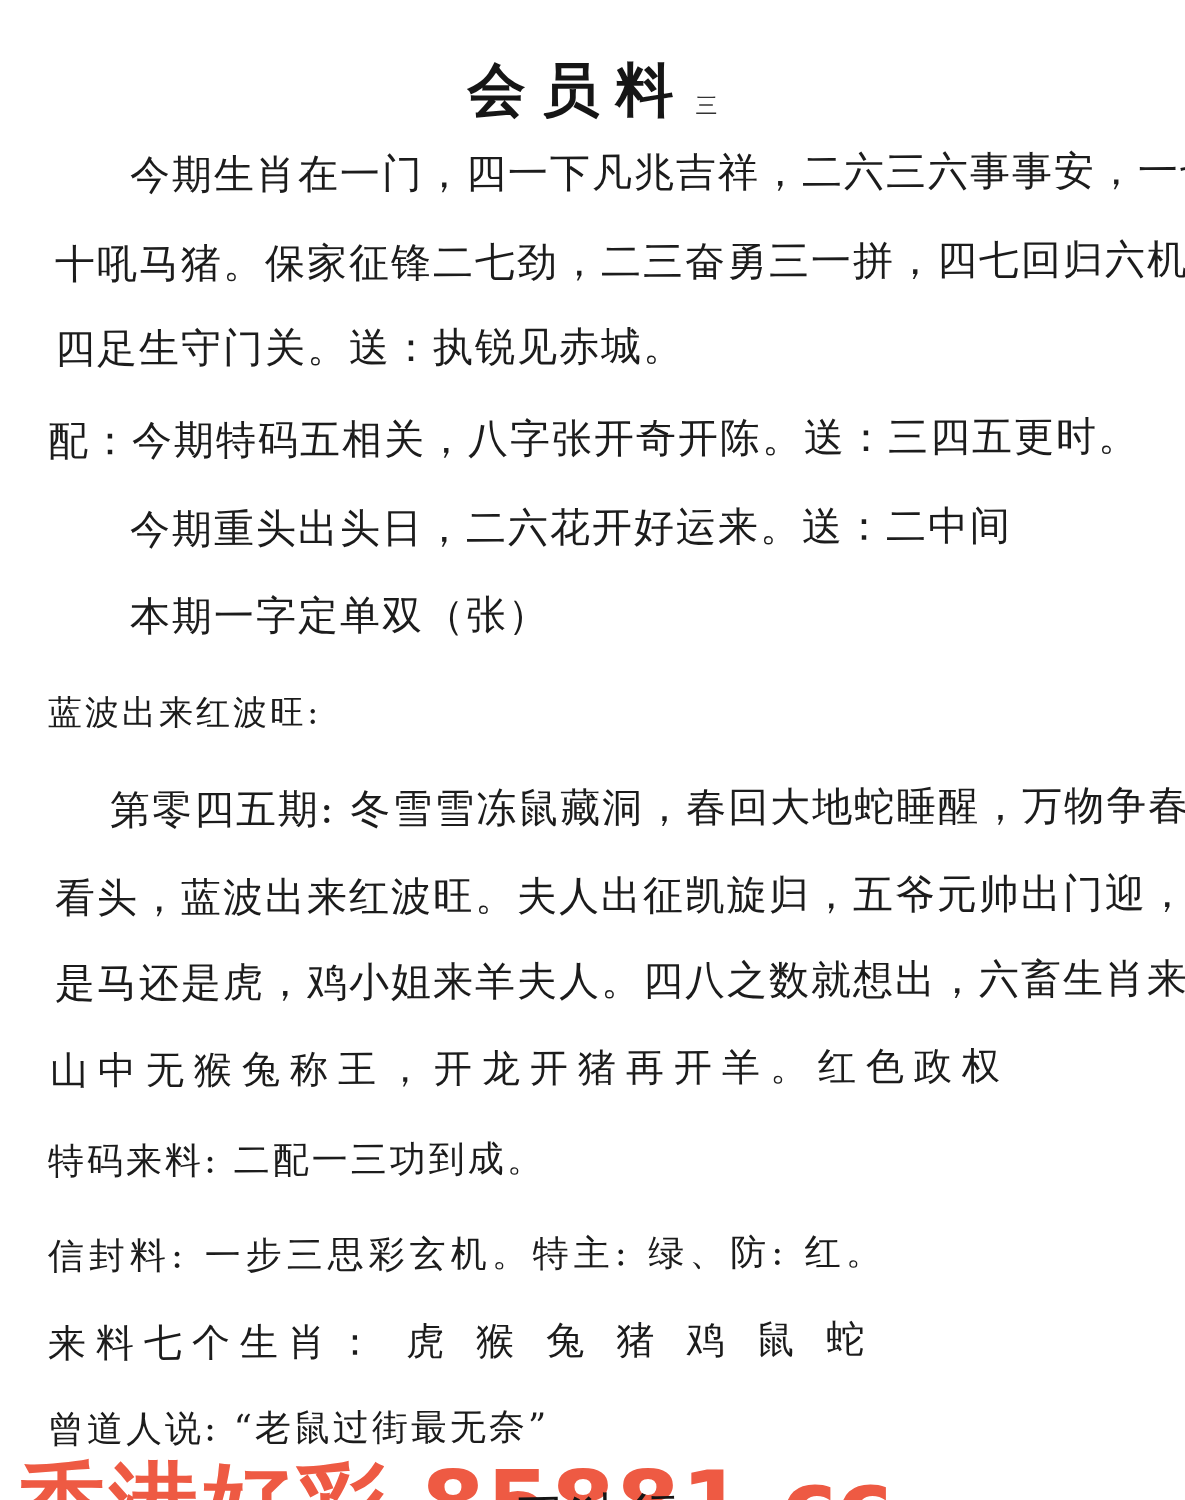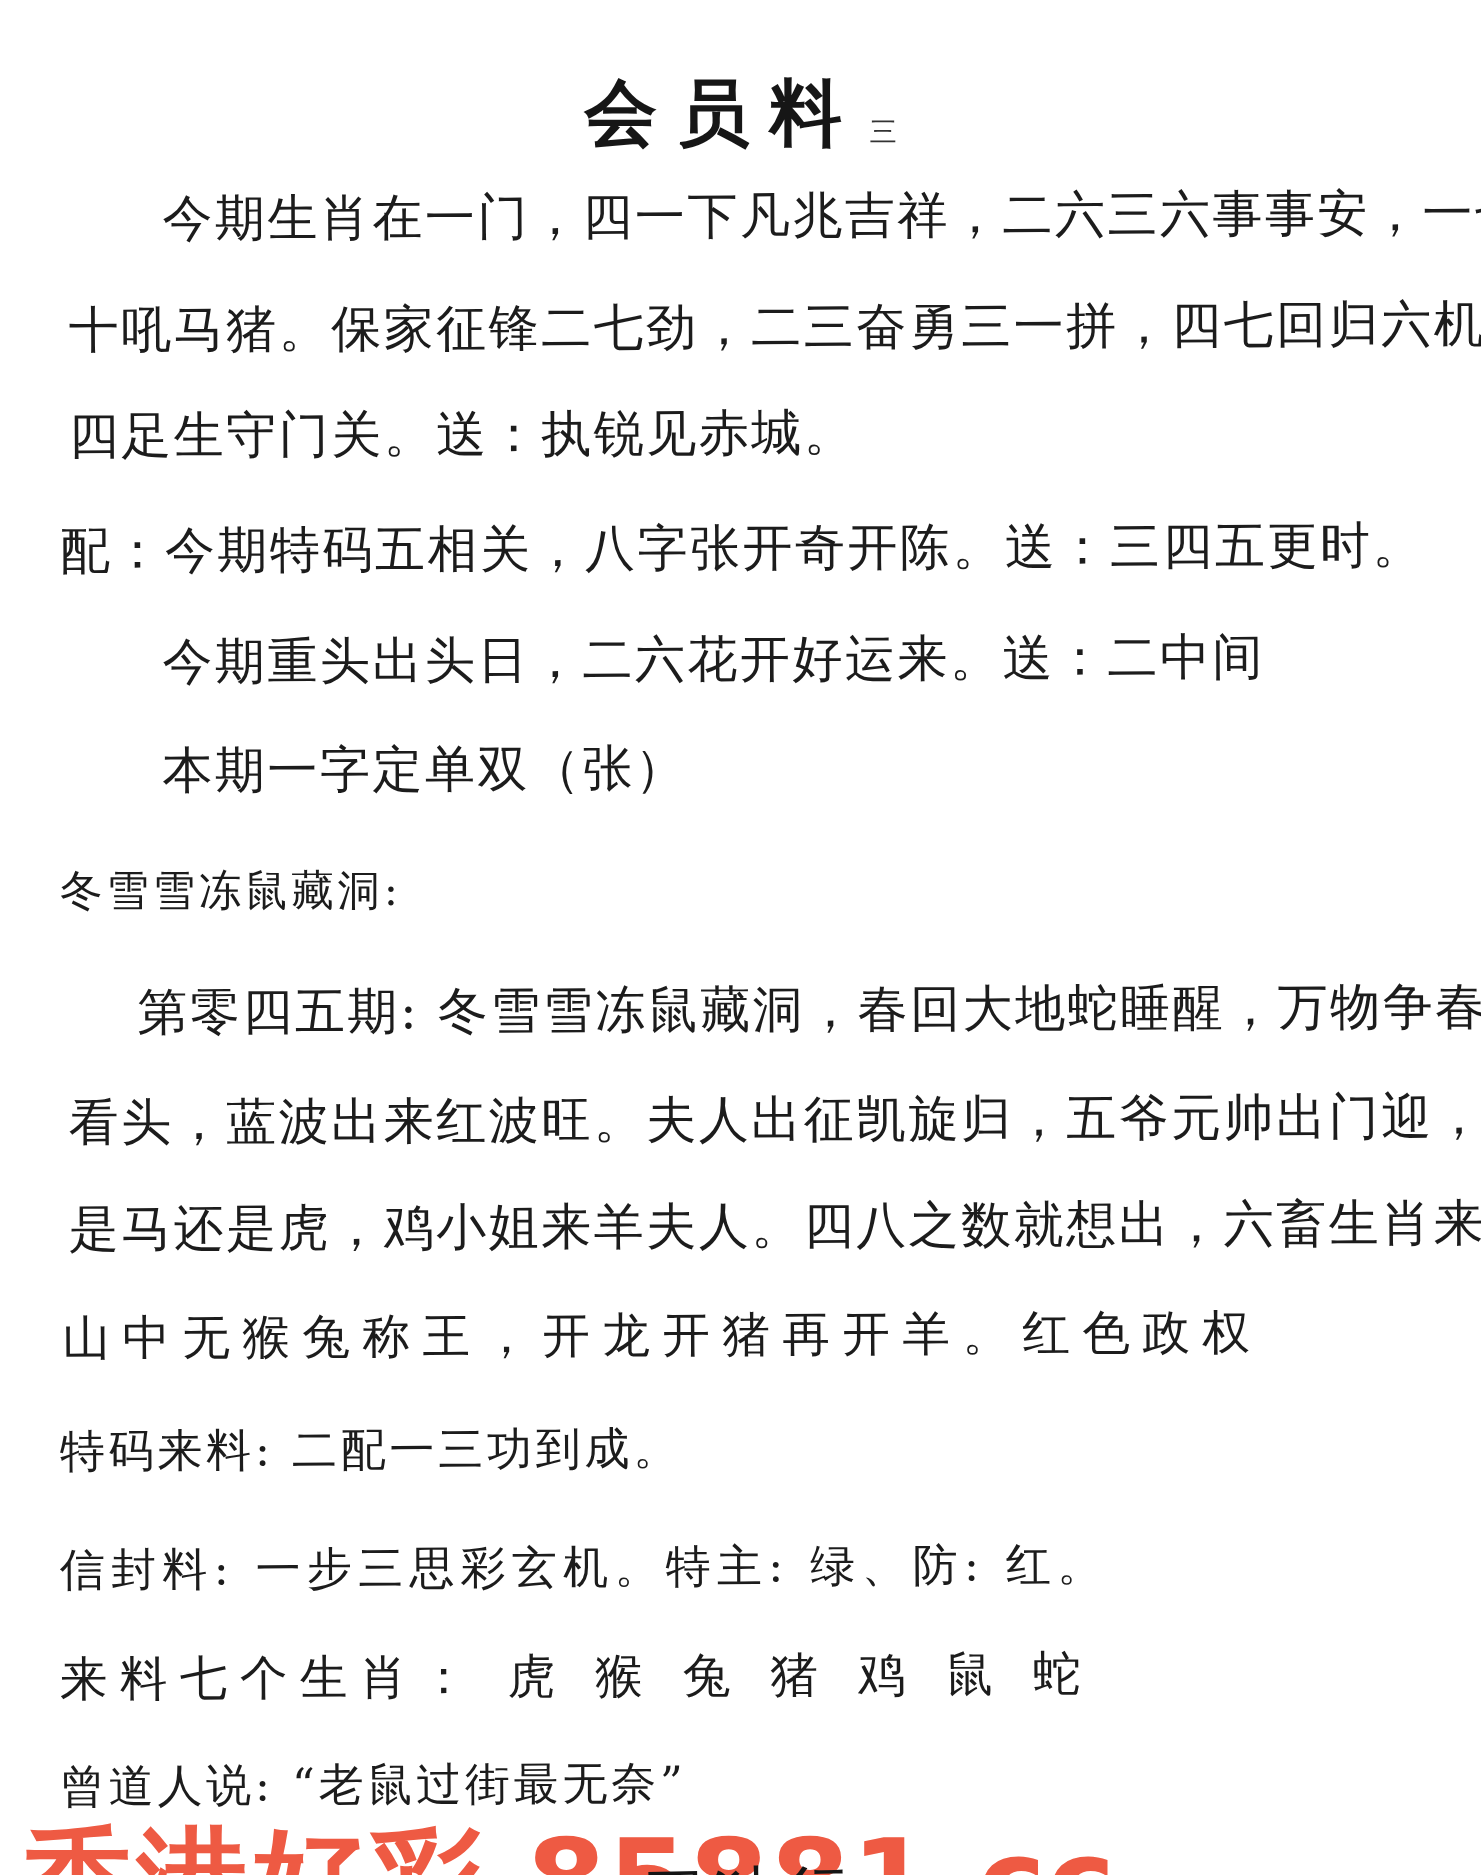--- a/index.html
+++ b/index.html
@@ -111,21 +111,21 @@
     <span class="page-title">会员料</span><span class="title-suffix">三</span>
   </div>
 
   <div class="line body-l" style="top:97px; left:130px;">今期生肖在一门，四一下凡兆吉祥，二六三六事事安，一七三</div>
   <div class="line body-l" style="top:186px; left:55px;">十吼马猪。保家征锋二七劲，二三奋勇三一拼，四七回归六机迎，</div>
   <div class="line body-l" style="top:272px; left:55px;">四足生守门关。送：执锐见赤城。</div>
   <div class="line body-l" style="top:363px; left:48px;">配：今期特码五相关，八字张开奇开陈。送：三四五更时。</div>
   <div class="line body-l" style="top:452px; left:130px;">今期重头出头日，二六花开好运来。送：二中间</div>
   <div class="line body-l" style="top:540px; left:130px;">本期一字定单双（张）</div>
 
-  <span class="intro-label">冬雪雪冻鼠藏洞:</span>
+  <span class="intro-label">蓝波出来红波旺:</span>
 
   <div class="line body-l" style="top:732px; left:110px;">第零四五期: 冬雪雪冻鼠藏洞，春回大地蛇睡醒，万物争春有</div>
   <div class="line body-l" style="top:820px; left:55px;">看头，蓝波出来红波旺。夫人出征凯旋归，五爷元帅出门迎，是牛</div>
   <div class="line body-l" style="top:905px; left:55px;">是马还是虎，鸡小姐来羊夫人。四八之数就想出，六畜生肖来特码。</div>
   <div class="line hand-l" style="top:995px; left:50px;">山中无猴兔称王，开龙开猪再开羊。红色政权</div>
   <div class="line hand-s" style="top:1088px; left:48px;">特码来料: 二配一三功到成。</div>
   <div class="line hand-m" style="top:1182px; left:48px;">信封料: 一步三思彩玄机。特主: 绿、防: 红。</div>
   <div class="line hand-l" style="top:1268px; left:48px;">来料七个生肖： 虎 猴 兔 猪 鸡 鼠 蛇</div>
   <div class="line hand-s" style="top:1356px; left:48px;">曾道人说: “老鼠过街最无奈”</div>
 

